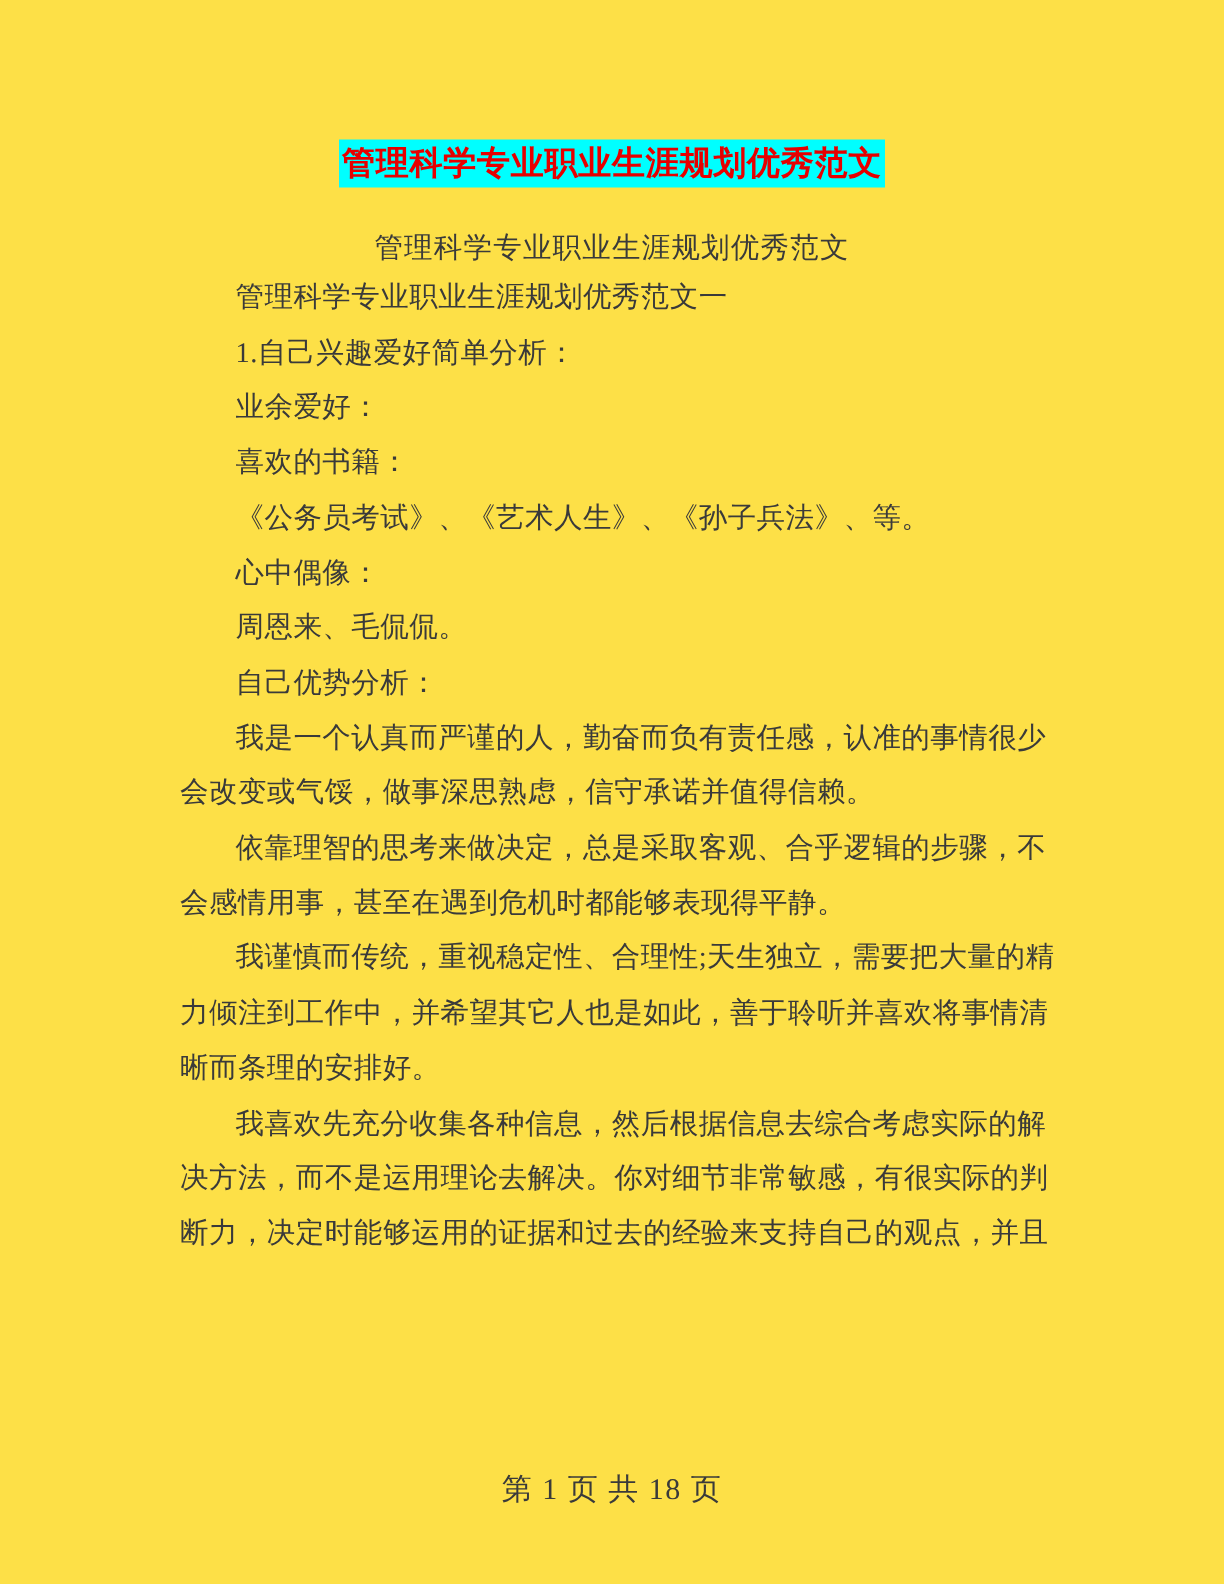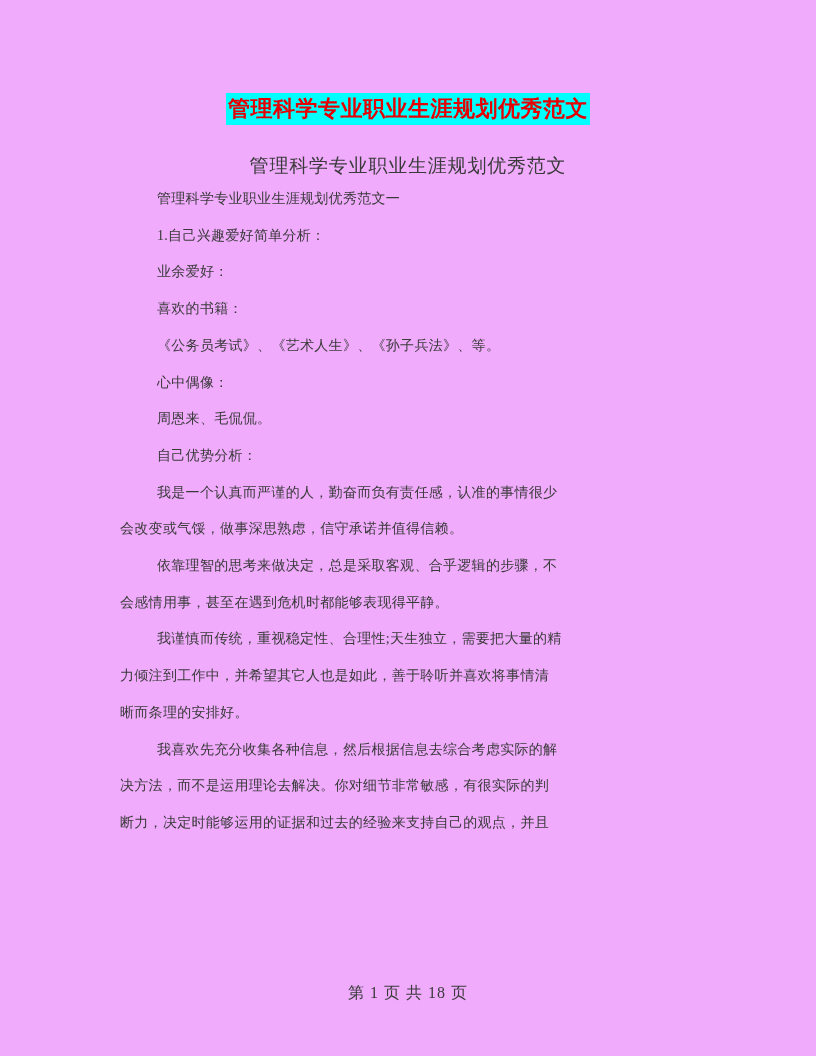--- a/index.html
+++ b/index.html
@@ -40,45 +40,45 @@
     text-align: center;
     font-size: 19px;
     line-height: 28px;
     letter-spacing: 0.8px;
   }
   .body-text {
     position: absolute;
     top: 181px;
     left: 120px;
     width: 580px;
-    font-size: 14px;
+    font-size: 19px;
     line-height: 36.7px;
     letter-spacing: 0.3px;
   }
   .line {
     white-space: pre;
   }
   .line.indent {
     padding-left: 37px;
   }
   .footer {
     position: absolute;
     top: 980px;
     left: 0;
     width: 100%;
     text-align: center;
-    font-size: 16px;
+    font-size: 20px;
     line-height: 26px;
     letter-spacing: 1px;
   }
 </style>
 </head>
 <body>
 
-<div class="page" style="background: #f0abfc; color: rgb(58, 58, 58);">
+<div class="page" style="background: #fde047; color: rgb(58, 58, 58);">
   <div class="title-row">
     <span class="doc-title" style="background: rgb(0, 255, 255); color: rgb(230, 0, 0);">管理科学专业职业生涯规划优秀范文</span>
   </div>
   <div class="subtitle">管理科学专业职业生涯规划优秀范文</div>
   <div class="body-text" id="body-lines">
       <div class="line indent">管理科学专业职业生涯规划优秀范文一</div>
       <div class="line indent">1.自己兴趣爱好简单分析：</div>
       <div class="line indent">业余爱好：</div>
       <div class="line indent">喜欢的书籍：</div>
       <div class="line indent">《公务员考试》、《艺术人生》、《孙子兵法》、等。</div>

